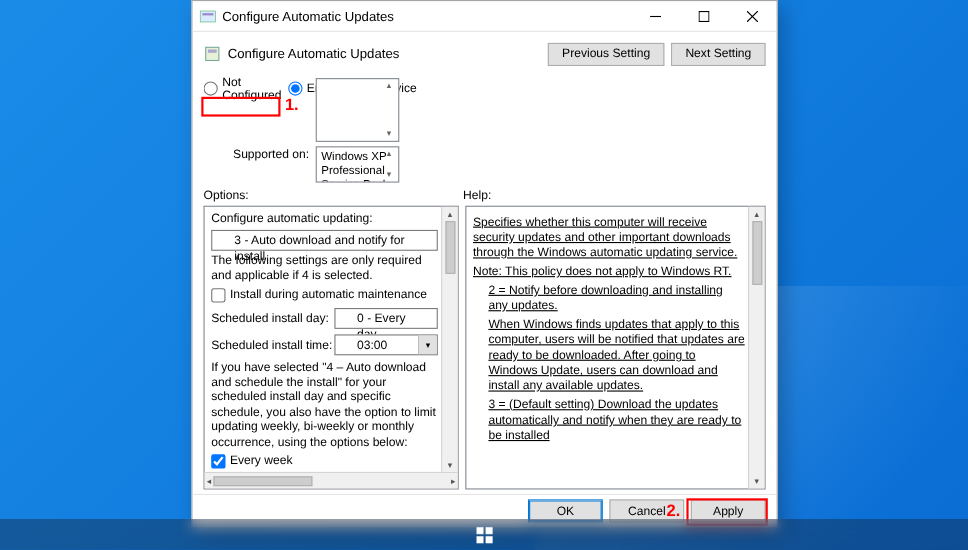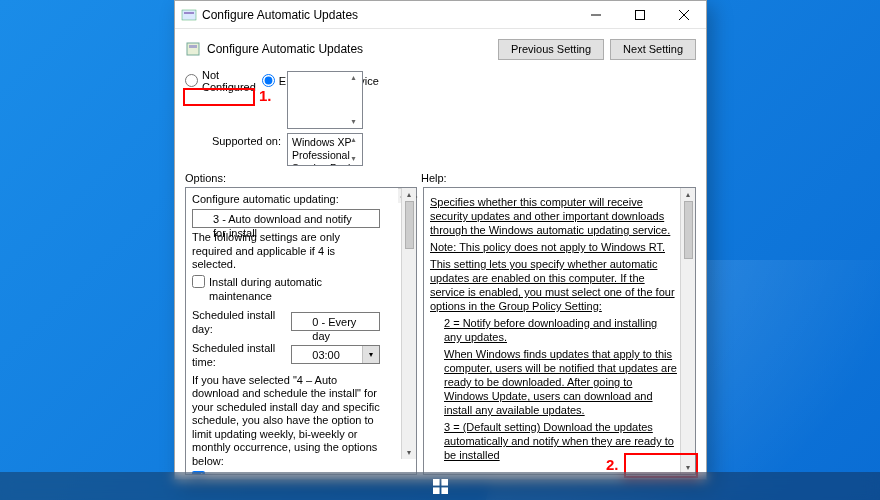--- a/index.html
+++ b/index.html
@@ -26,28 +26,28 @@
   .label-r { font-size:11px; padding-top:2px;}
   .comment-box { height:58px; border:1px solid #828790; background:#fff; position:relative; }
   .supported-box { height:33px; border:1px solid #828790; background:#fff; padding:2px 4px; line-height:13px; font-size:10.5px; overflow:hidden; position:relative;}
   .scroll-ind { position:absolute; right:1px; top:1px; bottom:1px; width:15px; display:flex; flex-direction:column; justify-content:space-between; align-items:center; color:#666; }
   .scroll-ind span{font-size:8px; line-height:10px;}
   .mid-labels { display:flex; margin-top:6px; }
   .mid-labels .ol { width: 236px; font-size:11px;}
   .mid-labels .hl { font-size:11px;}
   .panels { display:flex; gap:6px; margin-top:3px; flex:1; min-height:0;}
   .panel { border:1px solid #828790; background:#fff; position:relative; font-size:11px; }
-  .panel-options { width:232px; display:flex; flex-direction:row; }
+  .panel-options { width:232px; display:flex; flex-direction:column; }
   .panel-help { flex:1; display:flex; flex-direction:column;text-decoration:underline; }
   .panel-body { padding:4px 6px 4px 6px; overflow:hidden; line-height:14px; flex:1;}
   .opt-label { margin-bottom:3px;}
   .combo { height:19px; border:1px solid #7a7a7a; background:#fff; position:relative; padding:2px 20px; font-size:11px; width:100%; }
   .combo.small { width:96px; display:inline-block;}
   .combo .arrow { position:absolute; right:0; top:0; bottom:0; width:17px; border-left:1px solid #c0c0c0; background:#e1e1e1; display:flex; align-items:center; justify-content:center; font-size:8px;}
-  .chk-row { margin:0 0; display:flex; align-items:flex-start; gap:4px;}
+  .chk-row { margin:0 0; display:flex; align-items:center; gap:4px;}
   .chk-row input { margin:0; width:13px; height:13px;}
   .form-row { display:flex; align-items:center; margin:5px 0;}
   .form-row .fl { width:115px;}
   .para { margin:3px 0;}
   .hscroll { height:15px; border-top:1px solid #d4d4d4; background:#f0f0f0; display:flex; align-items:center; justify-content:space-between; padding:0 2px; font-size:8px; color:#555;}
   .hscroll .thumb{flex:1; margin:0 2px; height:9px; background:#cdcdcd; border:1px solid #b0b0b0; width:40%; flex:0 0 40%;}
   .vscroll { position:absolute; right:0; top:0; bottom:15px; width:15px; background:#f0f0f0; border-left:1px solid #d4d4d4; display:flex; flex-direction:column; justify-content:space-between; align-items:center; font-size:8px; color:#555; padding:2px 0;}
   .vscroll .vthumb{ width:9px; flex:0 0 48px; background:#cdcdcd; border:1px solid #b0b0b0; margin-top:2px;}
   .panel-help .panel-body { padding-right:18px; line-height:14px;}
   .indent { padding-left:14px;}
@@ -177,35 +177,39 @@
             <div class="thumb"></div>
             <div style="flex:1"></div>
             <span>▸</span>
           </div>
       </div>
 
       <div class="panel panel-help">
         <div class="panel-body">
           <div class="para">Specifies whether this computer will receive security updates and other important downloads through the Windows automatic updating service.</div>
           <div class="para">Note: This policy does not apply to Windows RT.</div>
-          <div class="para">This setting lets you specify whether automatic updates are enabled on this computer. If the service is enabled, you must select one of the four options in the Group Policy Setting:</div>
           <div class="para indent">2 = Notify before downloading and installing any updates.</div>
           <div class="para indent">When Windows finds updates that apply to this computer, users will be notified that updates are ready to be downloaded. After going to Windows Update, users can download and install any available updates.</div>
           <div class="para indent">3 = (Default setting) Download the updates automatically and notify when they are ready to be installed</div>
 
         </div>
         <div class="vscroll" style="bottom:0;">
             <span>▴</span>
             <div class="vthumb" style="flex-basis:58px;"></div>
             <span style="margin-top:auto">▾</span>
           </div>
       </div>
     </div>
   </div>
 
+  <div class="btnbar">
+    <div class="btn default">OK</div>
+    <div class="btn">Cancel</div>
+    <div class="btn">Apply</div>
+  </div>
 
   <div class="annot-red" style="left:8px; top:87px; width:72px; height:18px;"></div>
   <div class="annot-label" style="left:84px; top:86px;">1.</div>
   <div class="annot-red" style="left:449px; top:452px; width:74px; height:25px;"></div>
   <div class="annot-label" style="left:431px; top:455px;">2.</div>
 </div>
 
 <div class="taskbar">
   <div class="start-btn">
     <svg viewBox="0 0 16 16">

